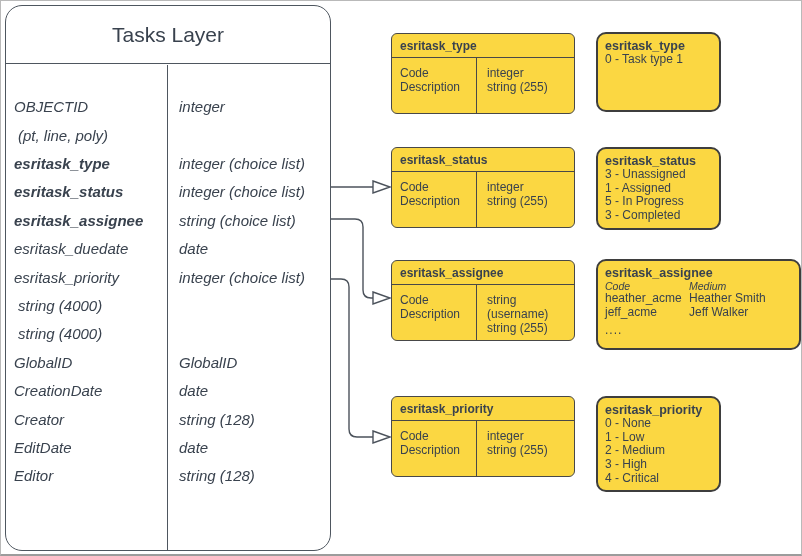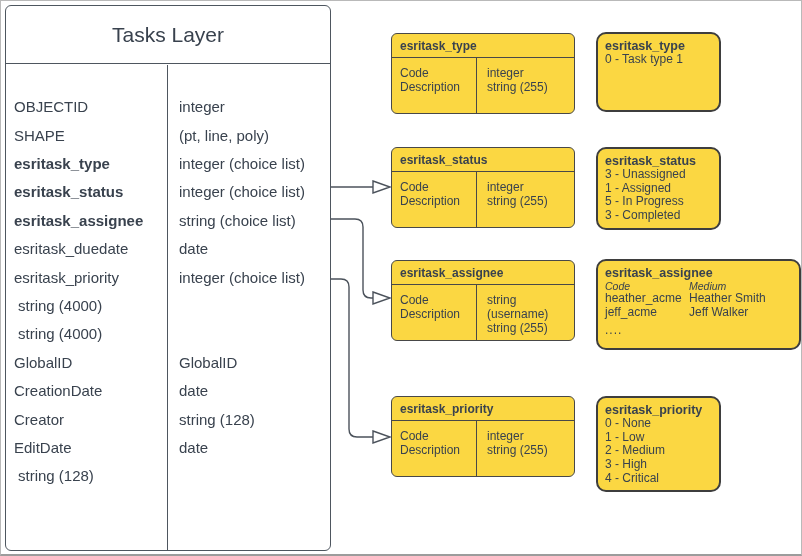--- a/index.html
+++ b/index.html
@@ -2,24 +2,24 @@
 <html><head>
 <meta charset="utf-8">
 <style>
   html,body{margin:0;padding:0;background:#fff;}
   body{font-family:"Liberation Sans",sans-serif;color:#39424e;}
   .canvas{position:relative;width:802px;height:556px;background:#ffffff;
           border:1px solid #b9b9b9;border-bottom:2px solid #9c9c9c;box-sizing:border-box;overflow:hidden;}
 
   
   .tasks-table{position:absolute;left:4px;top:4px;width:326px;height:546px;
-               background:#fff;border:1.6px solid #4e565f;border-radius:6px;box-sizing:border-box;}
+               background:#fff;border:1.6px solid #4e565f;border-radius:17px;box-sizing:border-box;}
   .tasks-title{height:57px;display:flex;align-items:center;justify-content:center;
                font-size:21px;border-bottom:1.6px solid #4e565f;}
-  .tasks-body{position:absolute;top:58.6px;left:0;right:0;bottom:0;}
+  .tasks-body{position:absolute;top:58.6px;left:0;right:0;bottom:0;font-style:italic;}
   .col-divider{position:absolute;left:161px;top:0;bottom:0;width:1.4px;background:#4e565f;}
   .rows{padding-top:28px;}
   .frow{display:flex;height:28.4px;align-items:center;font-size:15px;}
   .fname{width:153px;padding-left:8px;white-space:nowrap;}
   .ftype{padding-left:12px;white-space:nowrap;}
   .fw-b{font-weight:bold;}
 
   
   .ftable{position:absolute;left:390px;width:184px;height:81px;background:#fbd742;
           border:1.5px solid #484848;border-radius:6px;box-sizing:border-box;}
@@ -54,21 +54,20 @@
   <div class="tasks-table">
     <div class="tasks-title">Tasks Layer</div>
     <div class="tasks-body">
       <div class="col-divider"></div>
       <div class="rows">
         <div class="frow">
             <span class="fname">OBJECTID</span>
             <span class="ftype">integer</span>
           </div>
         <div class="frow">
-            <span class="fname">SHAPE</span>
             <span class="ftype">(pt, line, poly)</span>
           </div>
         <div class="frow">
             <span class="fname fw-b">esritask_type</span>
             <span class="ftype">integer (choice list)</span>
           </div>
         <div class="frow">
             <span class="fname fw-b">esritask_status</span>
             <span class="ftype">integer (choice list)</span>
           </div>
@@ -100,20 +99,21 @@
           </div>
         <div class="frow">
             <span class="fname">Creator</span>
             <span class="ftype">string (128)</span>
           </div>
         <div class="frow">
             <span class="fname">EditDate</span>
             <span class="ftype">date</span>
           </div>
         <div class="frow">
+            <span class="fname">Editor</span>
             <span class="ftype">string (128)</span>
           </div>
       </div>
     </div>
   </div>
 
   <svg class="wires" viewBox="0 0 802 556">
     <g stroke="#4b525b" stroke-width="1.4" fill="none">
       <path d="M330 186 H372"></path>
       <path d="M330 218 H354 Q362 218 362 226 V289 Q362 297 370 297 H372"></path>

